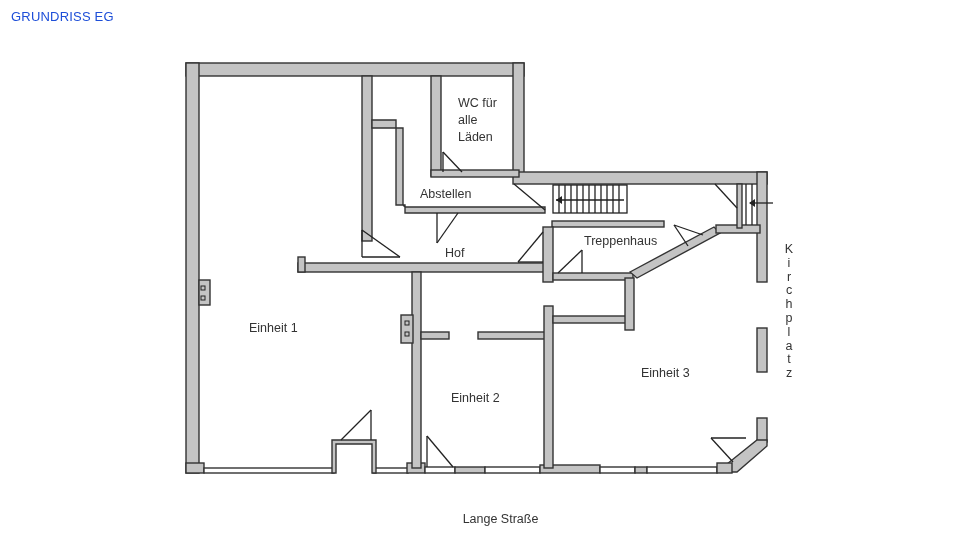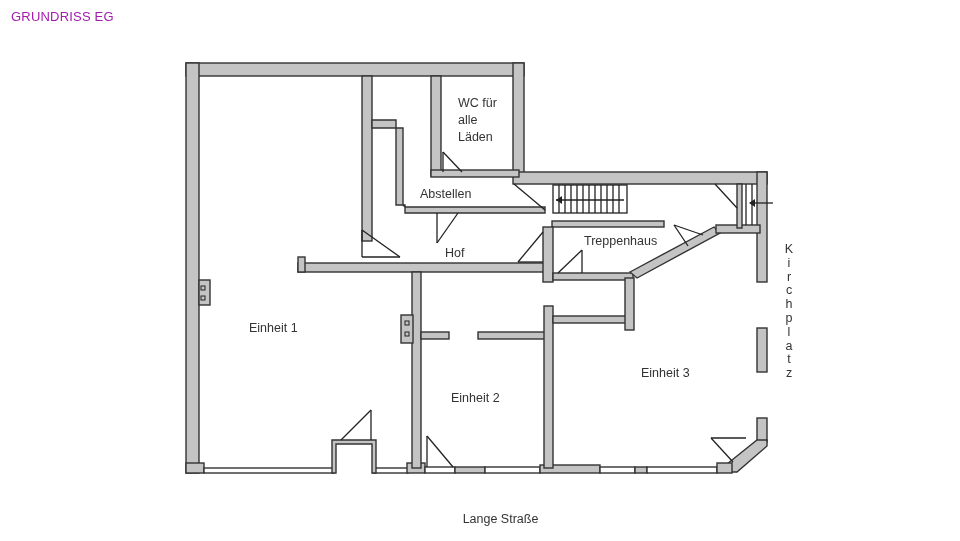--- a/index.html
+++ b/index.html
@@ -1,17 +1,17 @@
 <!DOCTYPE html>
 <html><head>
 <meta charset="utf-8">
 <style>
   html, body { margin: 0; padding: 0; background: #ffffff; }
   body { width: 960px; height: 541px; position: relative; overflow: hidden; font-family: "Liberation Sans", sans-serif; }
-  .title { position: absolute; left: 11px; top: 9px; font-size: 13px; color: #a21caf; letter-spacing: 0.2px; }
+  .title { position: absolute; left: 11px; top: 9px; font-size: 13px; color: #1d4ed8; letter-spacing: 0.2px; }
   .plan { position: absolute; left: 0; top: 0; }
   .label { font-family: "Liberation Sans", sans-serif; font-size: 12.5px; fill: #333333; }
   .street { position: absolute; left: 0; width: 1001px; top: 512px; text-align: center; font-size: 12.5px; color: #333333; }
   .side-street { position: absolute; left: 782px; top: 243px; width: 14px; font-size: 12.5px; color: #333333; text-align: center; line-height: 13.8px; }
   .side-street span { display: block; }
 </style>
 </head>
 <body>
 
 <div class="title">GRUNDRISS EG</div>

